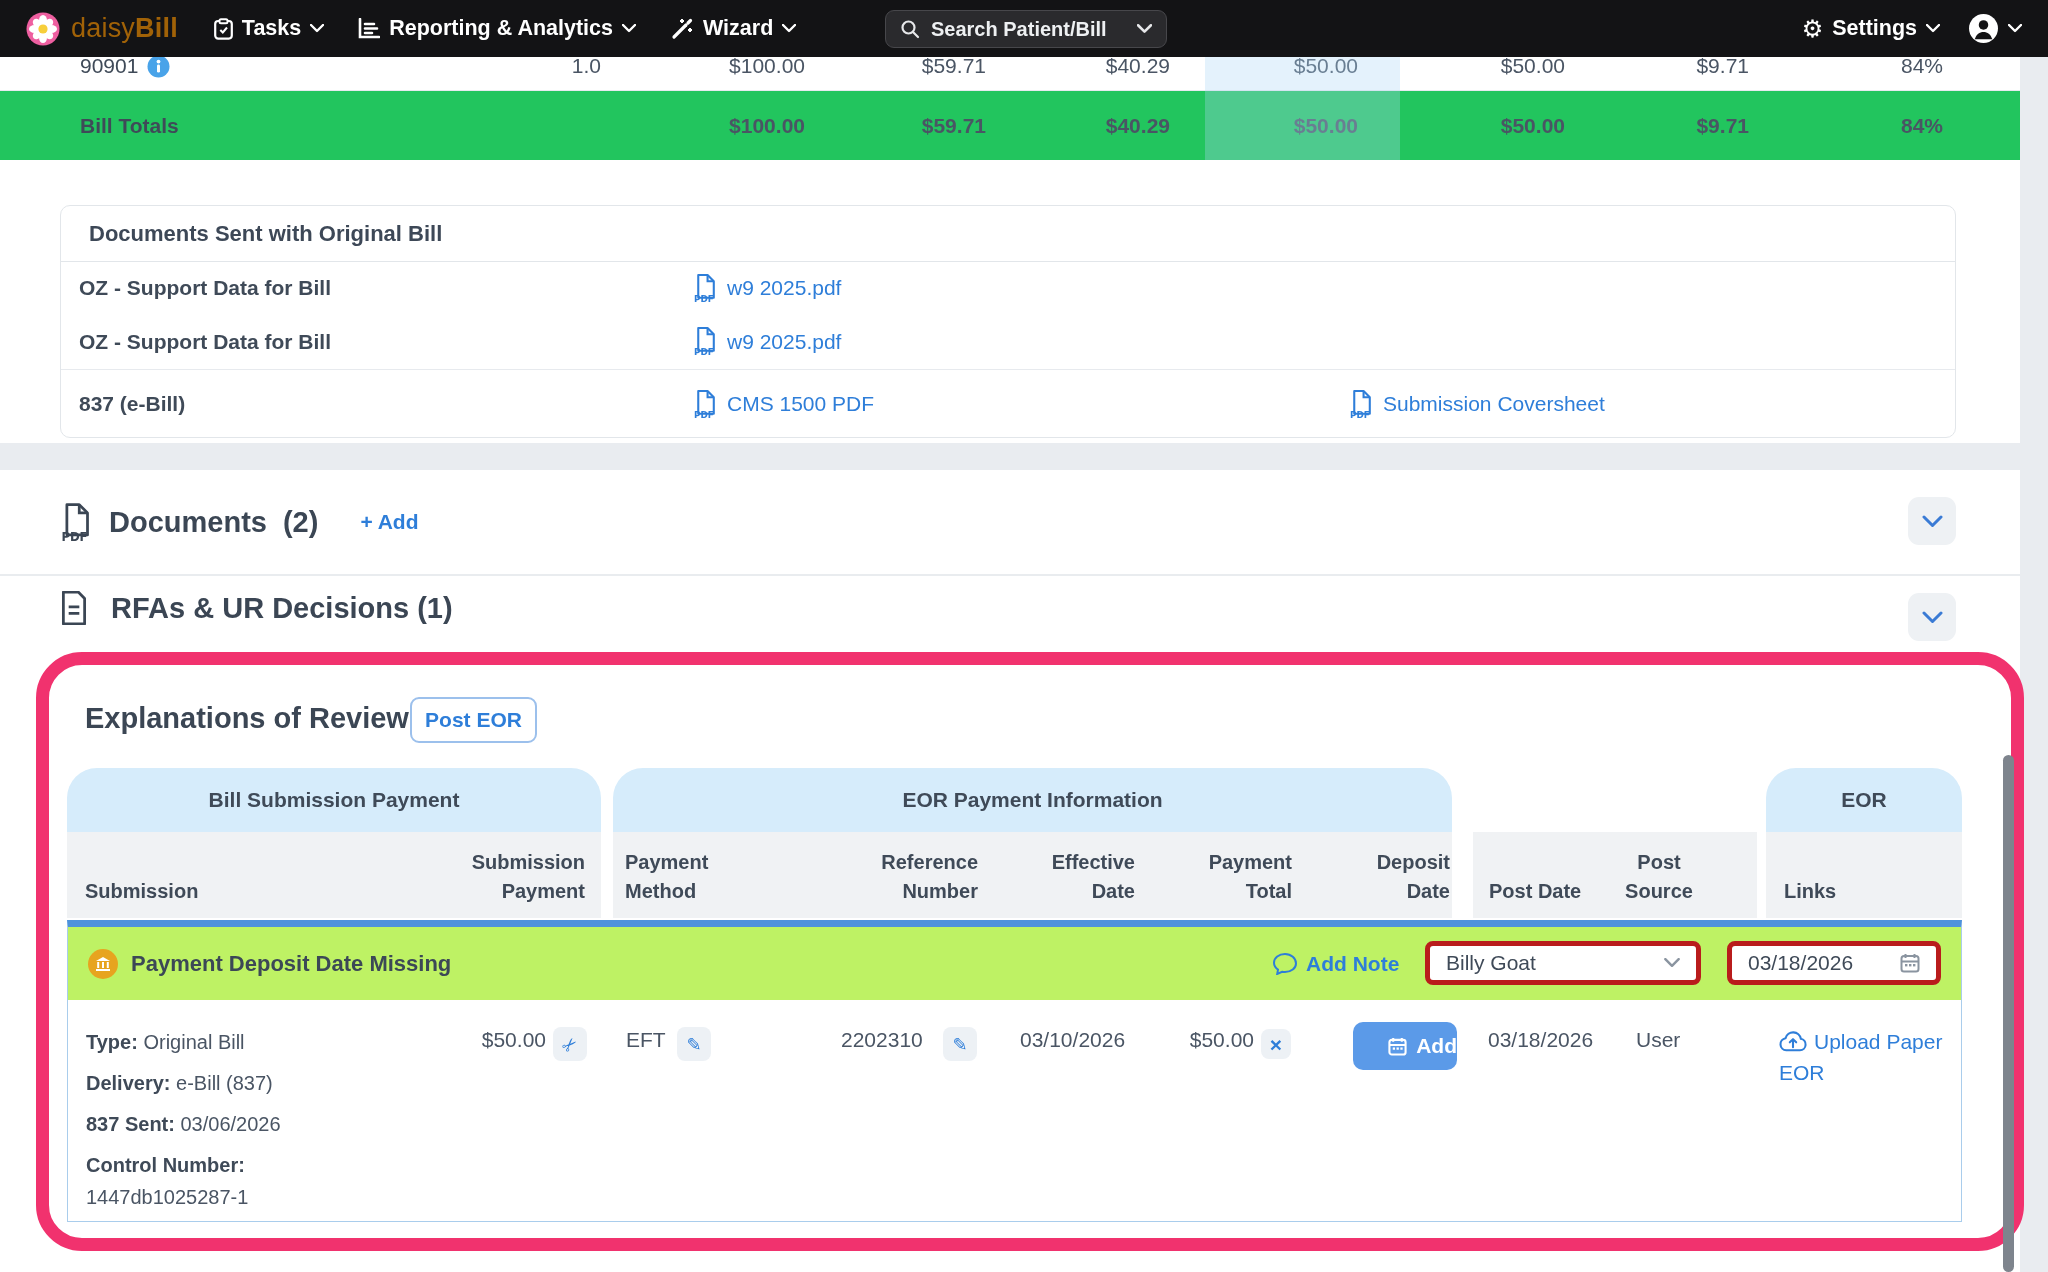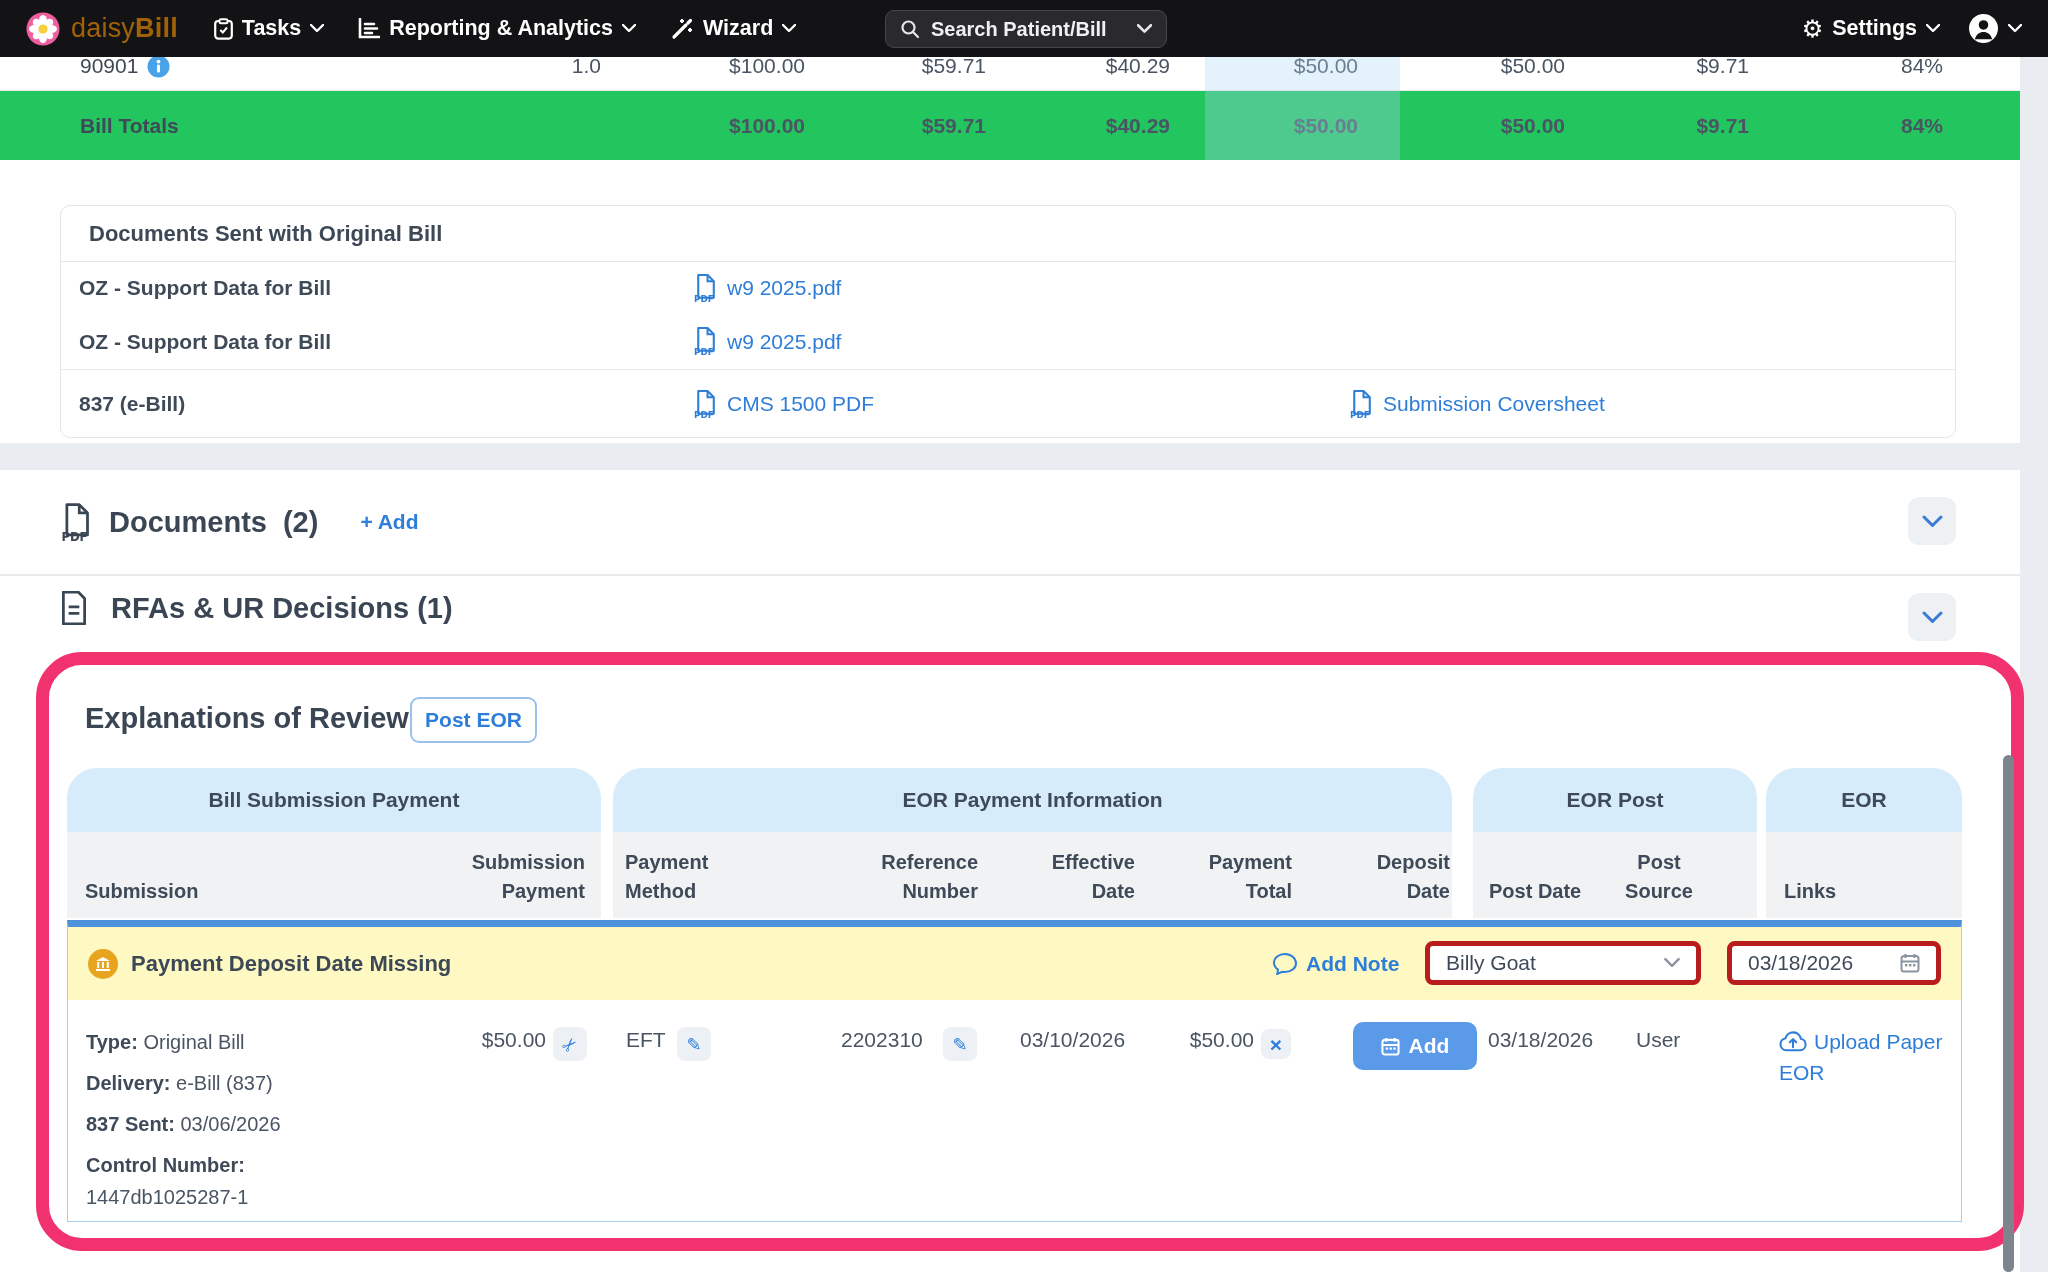--- a/index.html
+++ b/index.html
@@ -92,21 +92,21 @@
   .eor-sub { position:absolute; top:362px; height:86px; background:#f0f2f4; }
   #subhead { position:absolute; top:362px; left:0; width:2020px; height:86px;
              font-size:20px; font-weight:600; color:#3f4a58; line-height:29px; z-index:2; }
   .sh { position:absolute; bottom:12px; }
   .sh.r { text-align:right; }
 
   #eor-row-box { position:absolute; top:450px; left:67px; width:1895px; height:302px;
       background:#fff; border-top:7px solid #4e92dc;
       border-left:1px solid #a9cdec; border-right:1px solid #a9cdec;
       border-bottom:1px solid #a9cdec; }
-  #alert-bar { position:relative; height:73px; background:#fef9c3;
+  #alert-bar { position:relative; height:73px; background:#bef264;
       display:flex; align-items:center; }
   .bank-badge { margin-left:20px; width:30px; height:30px; border-radius:50%;
       background:#e7a41f; display:flex; align-items:center; justify-content:center; }
   #alert-text { margin-left:13px; font-size:22px; font-weight:700; color:#3c4856; }
   #add-note { position:absolute; left:1205px; display:flex; align-items:center; gap:9px;
       color:#2e7ed9; font-size:21px; font-weight:600; cursor:pointer; }
   .field { position:absolute; top:14px; height:44px; background:#fff;
       border:5px solid #b91c1c; border-radius:8px; display:flex; align-items:center;
       padding:0 16px; font-size:21px; color:#3f4a58; cursor:pointer; }
   #assignee-select { left:1357px; width:276px; }
@@ -118,23 +118,23 @@
       border-radius:8px; display:flex; align-items:center; justify-content:center; cursor:pointer; }
   .scissors { font-size:18px; color:#2e7ed9; transform:rotate(-45deg);
       font-family:"DejaVu Sans",sans-serif; }
   .pencil { font-size:18px; color:#2e7ed9; font-family:"DejaVu Sans",sans-serif; }
   .xmark { font-size:21px; font-weight:700; color:#2e7ed9; line-height:1; }
   #details { position:absolute; left:18px; top:101px; font-size:20px; line-height:28px; }
   #details .line { margin-bottom:13px; }
   #details .dl { font-weight:700; color:#3f4a58; }
   #details .dv { color:#4a5564; }
   #details .cnv { margin-top:-9px; color:#4a5564; }
-  #add-btn { position:absolute; left:1285px; top:95px; width:124px; height:48px;
+  #add-btn { position:absolute; left:1285px; top:95px; width:104px; height:48px;
       background:#5b9ae8; border-radius:10px; color:#fff; font-size:21px; font-weight:700;
-      display:flex; align-items:center; justify-content:center; gap:9px; cursor:pointer; }
+      display:flex; align-items:center; justify-content:flex-end; gap:9px; cursor:pointer; }
   #upload-link { position:absolute; left:1711px; top:99px; width:190px;
       color:#2e7ed9; font-size:21px; line-height:31px; cursor:pointer; }
   #upload-link svg { vertical-align:-3px; margin-right:7px; }
 
   
   #annotation { position:absolute; left:36px; top:652px; width:1988px; height:599px;
       border:13px solid #f1326e; border-radius:46px; z-index:50; pointer-events:none; }
   #scroll-thumb { position:absolute; left:2003px; top:755px; width:11px; height:517px;
       background:#7e848d; border-radius:6px; z-index:60; cursor:pointer; }
 </style>
@@ -350,21 +350,20 @@
     <svg width="21" height="13" viewBox="0 0 21 13">
         <path d="M2 2l8.5 8.5L19 2" fill="none" stroke="#3a7bd5" stroke-width="3" stroke-linecap="round" stroke-linejoin="round"></path>
       </svg>
   </div>
 
   <div id="eor-title">Explanations of Review</div>
   <div id="post-eor-btn">Post EOR</div>
 
   <div class="eor-group" id="grp1">Bill Submission Payment</div>
   <div class="eor-group" id="grp2">EOR Payment Information</div>
-  <div class="eor-group" id="grp3">EOR Post</div>
   <div class="eor-group" id="grp4">EOR</div>
 
   <div class="eor-sub" style="left:67px;width:534px;"></div>
   <div class="eor-sub" style="left:613px;width:839px;"></div>
   <div class="eor-sub" style="left:1473px;width:284px;"></div>
   <div class="eor-sub" style="left:1766px;width:196px;"></div>
 
   <div id="subhead">
     <div class="sh" style="left:85px;">Submission</div>
     <div class="sh r" style="right:1435px;">

